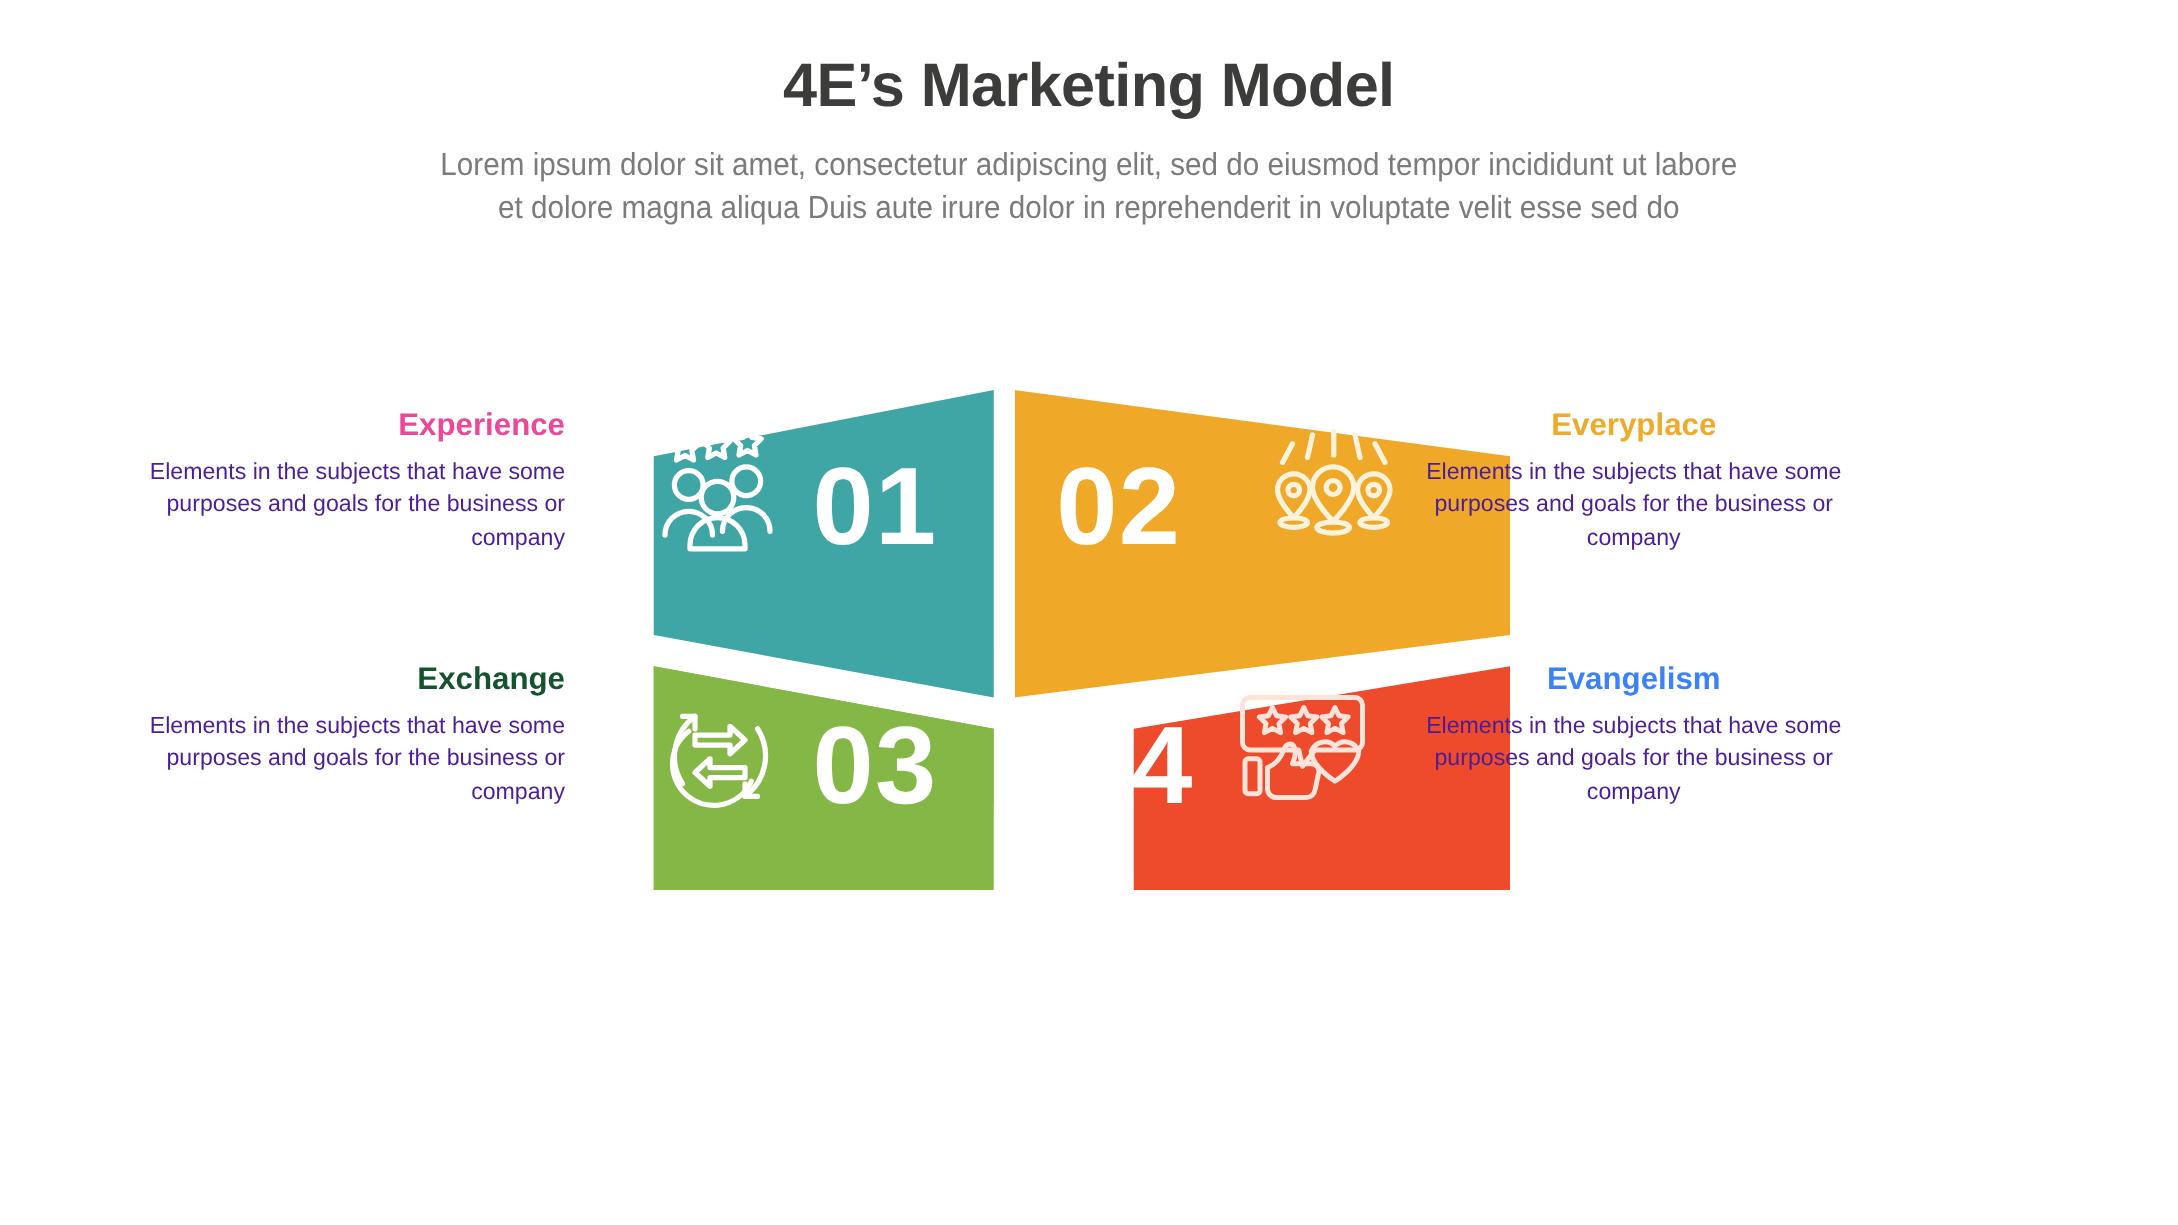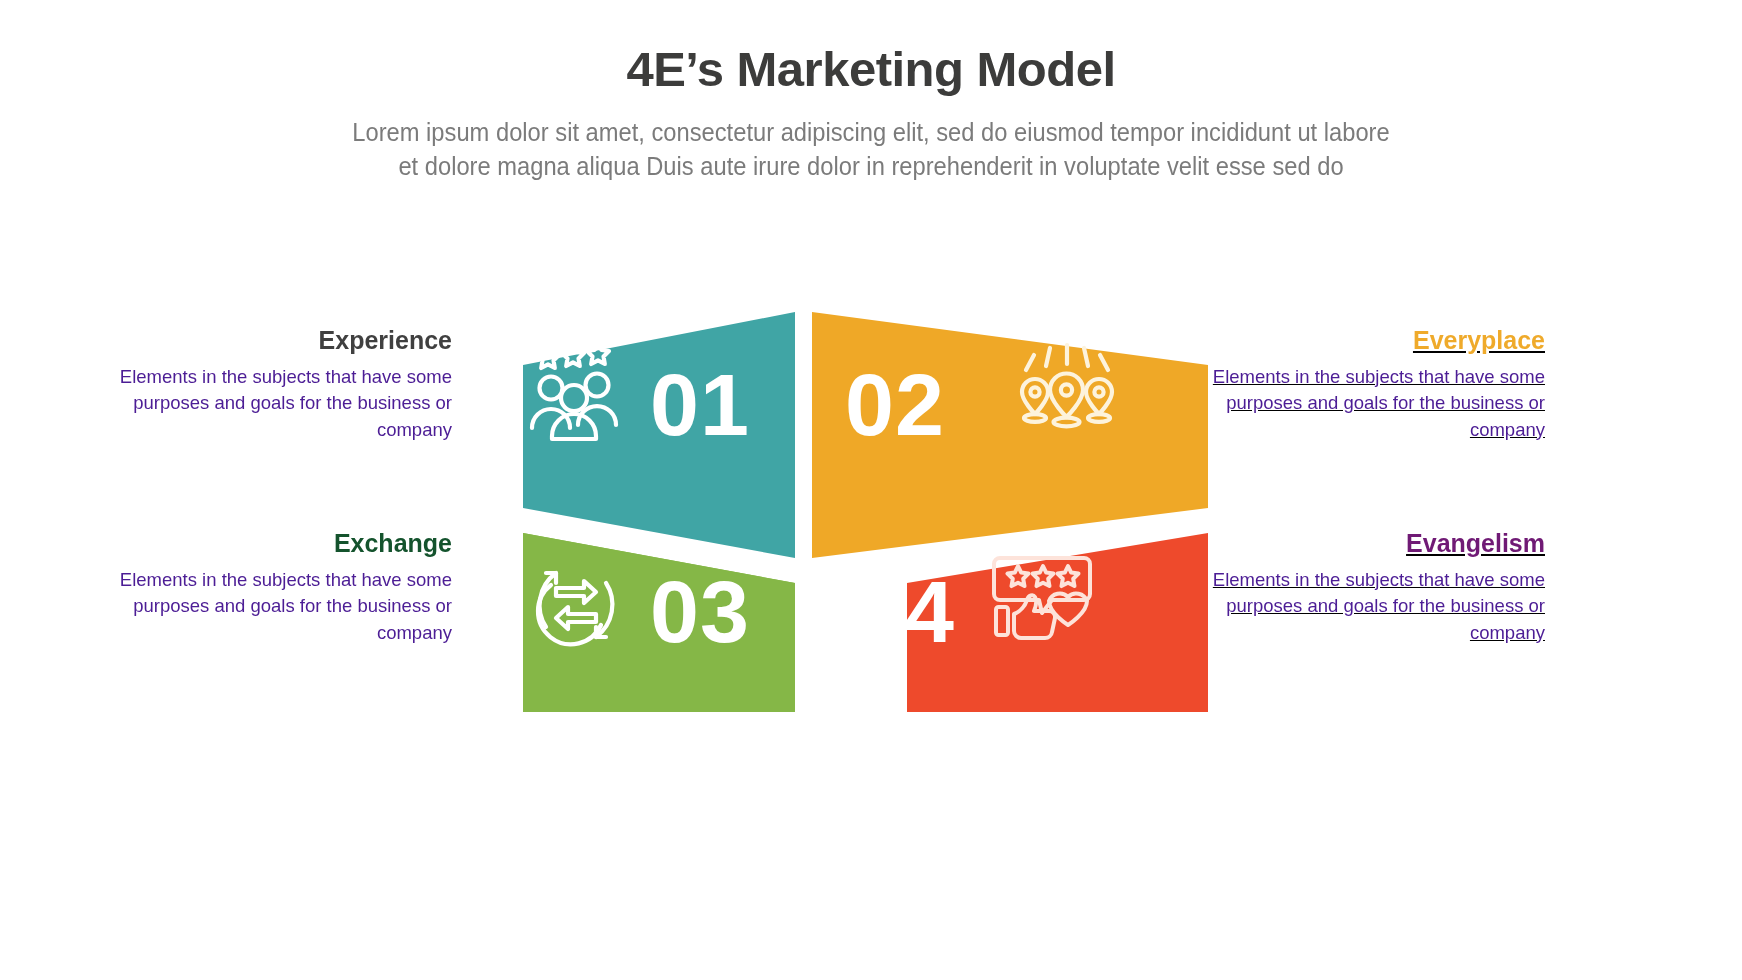--- a/index.html
+++ b/index.html
@@ -30,21 +30,21 @@
     transform:scaleX(0.93);
   }
 
   
   .diagram { position:absolute; left:0; top:0; width:1742px; height:980px; }
   .svg-wrap { position:absolute; left:0; top:0; }
 
   
   .side-block { position:absolute; width:360px; }
   .side-block.left  { text-align:right; left:92px; }
-  .side-block.right { text-align:right;  left:1185px;text-decoration:underline; }
+  .side-block.right { text-align:center;  left:1127px; }
 
   .block-title { font-size:25px; font-weight:bold; line-height:1.1; margin-bottom:9px; }
   .block-desc  { font-size:18.5px; color:#4c1d95; line-height:1.44; font-weight:400; }
 
   .b1 { top:327px; }
   .b2 { top:327px; }
   .b3 { top:530px; }
   .b4 { top:530px; }
 
   .num { font-weight:bold; fill:#ffffff; font-family:"Liberation Sans", sans-serif; }
@@ -131,32 +131,32 @@
           <path d="M1043,566 l3.2,6.6 7.3,1 -5.3,5.2 1.3,7.3 -6.5,-3.4 -6.5,3.4 1.3,-7.3 -5.3,-5.2 7.3,-1 Z"></path>
           <path d="M1068,566 l3.2,6.6 7.3,1 -5.3,5.2 1.3,7.3 -6.5,-3.4 -6.5,3.4 1.3,-7.3 -5.3,-5.2 7.3,-1 Z"></path>
           <rect x="996" y="607" width="12" height="28" rx="2.5"></rect>
           <path d="M1014,614 c6,-2 11,-8 13,-14 c1.5,-5 6,-6 8,-3 c2,3 1,9 -1,14 l15,0 a6,6 0 0 1 6,7 l-3,14 a7,7 0 0 1 -7,6 l-24,0 a7,7 0 0 1 -7,-7 Z"></path>
           <path d="M1087,601 a11.5,11.5 0 0 0 -19,-4 a11.5,11.5 0 0 0 -19,4 c0,12 19,24 19,24 c0,0 19,-12 19,-24 Z"></path>
         </g>
       </g>
     </svg>
 
     <div class="side-block left b1">
-      <div class="block-title" style="color:#404040">Experience</div>
+      <div class="block-title" style="color:#ec4899">Experience</div>
       <div class="block-desc">Elements in the subjects that have some purposes and goals for the business or company</div>
     </div>
 
     <div class="side-block right b2">
       <div class="block-title" style="color:#EFAA2B">Everyplace</div>
       <div class="block-desc">Elements in the subjects that have some purposes and goals for the business or company</div>
     </div>
 
     <div class="side-block left b3">
       <div class="block-title" style="color:#14532d">Exchange</div>
       <div class="block-desc">Elements in the subjects that have some purposes and goals for the business or company</div>
     </div>
 
     <div class="side-block right b4">
-      <div class="block-title" style="color:#701a75">Evangelism</div>
+      <div class="block-title" style="color:#3b82f6">Evangelism</div>
       <div class="block-desc">Elements in the subjects that have some purposes and goals for the business or company</div>
     </div>
   </div>
 </div>
 
 </body></html>

